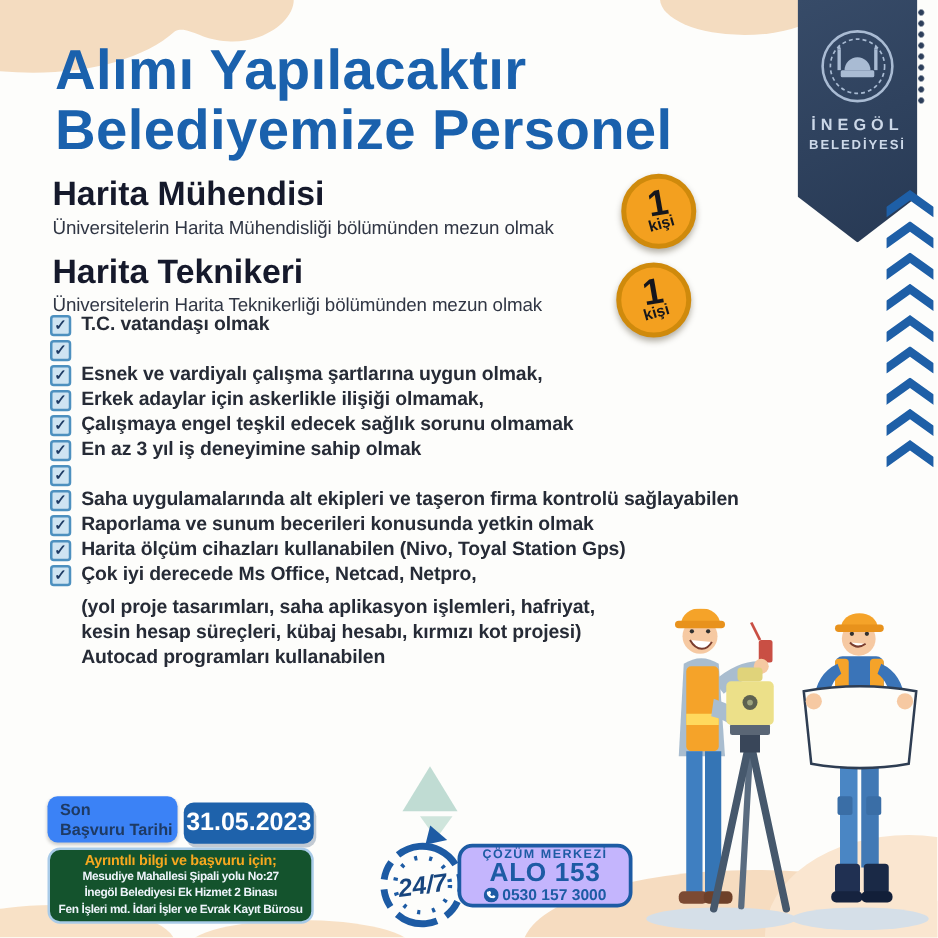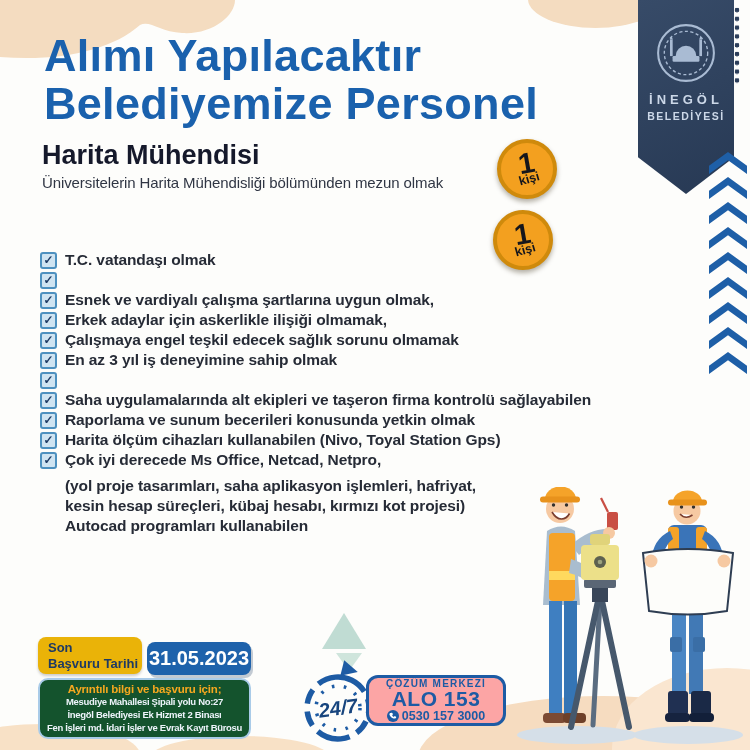--- a/index.html
+++ b/index.html
@@ -62,21 +62,21 @@
   .checklist{position:absolute;left:40px;top:250px;display:flex;flex-direction:column;gap:5.5px;}
   .check-row{display:flex;align-items:center;gap:8px;height:20px;white-space:nowrap;}
   .checkbox{
     width:13px;height:13px;flex:0 0 auto;border:2px solid #4d90bf;background:#cfe4f2;border-radius:3px;
     color:#1e3a63;font-size:12px;line-height:13px;text-align:center;font-weight:bold;
   }
   .check-text{color:#262b36;font-size:15.5px;font-weight:bold;letter-spacing:-.1px;}
   .cont-row{padding-left:25px;height:20px;white-space:nowrap;}
   
   .deadline-label{
-    position:absolute;left:38px;top:637px;width:104px;height:37px;background:#eab308;border-radius:8px;
+    position:absolute;left:38px;top:637px;width:104px;height:37px;background:#3b82f6;border-radius:8px;
     color:#1e3a63;font-size:13px;font-weight:800;line-height:1.2;
     display:flex;flex-direction:column;justify-content:center;padding-left:10px;box-sizing:border-box;
     box-shadow:0 2px 3px rgba(0,0,0,.2);
   }
   .deadline-date{
     position:absolute;left:147px;top:642px;width:104px;height:33px;background:#1e62ab;border-radius:8px;
     color:#ffffff;font-size:20px;font-weight:800;display:flex;align-items:center;justify-content:center;
     box-shadow:2px 3px 0 rgba(20,50,90,.25);
   }
   .info-box{
@@ -87,21 +87,21 @@
   .info-head{color:#f6a81f;font-size:11.5px;font-weight:800;letter-spacing:-.2px;}
   .info-line{color:#eef4fb;font-size:9.5px;font-weight:bold;letter-spacing:-.3px;line-height:1.25;}
   
   .tri-up{position:absolute;left:322px;top:613px;width:0;height:0;
     border-left:22px solid transparent;border-right:22px solid transparent;border-bottom:36px solid #c0dcd3;}
   .tri-down{position:absolute;left:336px;top:653px;width:0;height:0;
     border-left:13px solid transparent;border-right:13px solid transparent;border-top:18px solid #cfe5dc;}
   
   .clock{position:absolute;left:294px;top:660px;}
   .alo-box{
-    position:absolute;left:366px;top:675px;width:140px;height:51px;background:#fca5a5;
+    position:absolute;left:366px;top:675px;width:140px;height:51px;background:#c4b5fd;
     border:3px solid #1d5ba4;border-radius:12px;box-sizing:border-box;
     display:flex;flex-direction:column;align-items:center;justify-content:center;
   }
   .alo-head{color:#1d5ba4;font-size:10px;font-weight:800;letter-spacing:1.2px;}
   .alo-main{color:#1d5ba4;font-size:21px;font-weight:800;line-height:.95;letter-spacing:.5px;}
   .alo-phone{display:flex;align-items:center;gap:3px;color:#1d5ba4;font-size:12.5px;font-weight:800;}
   
   .workers{position:absolute;left:505px;top:487px;}
 </style>
 </head>
@@ -154,20 +154,24 @@
     <div class="job-title">Harita Mühendisi</div>
     <div class="job-req">Üniversitelerin Harita Mühendisliği bölümünden mezun olmak</div>
   </div>
   <div class="count-badge badge-1">
     <div class="count-inner">
       <span class="count-num">1</span>
       <span class="count-unit">kişi</span>
     </div>
   </div>
 
+  <div class="job job-2">
+    <div class="job-title">Harita Teknikeri</div>
+    <div class="job-req">Üniversitelerin Harita Teknikerliği bölümünden mezun olmak</div>
+  </div>
   <div class="count-badge badge-2">
     <div class="count-inner">
       <span class="count-num">1</span>
       <span class="count-unit">kişi</span>
     </div>
   </div>
 
   <div class="checklist">
     <div>
 

